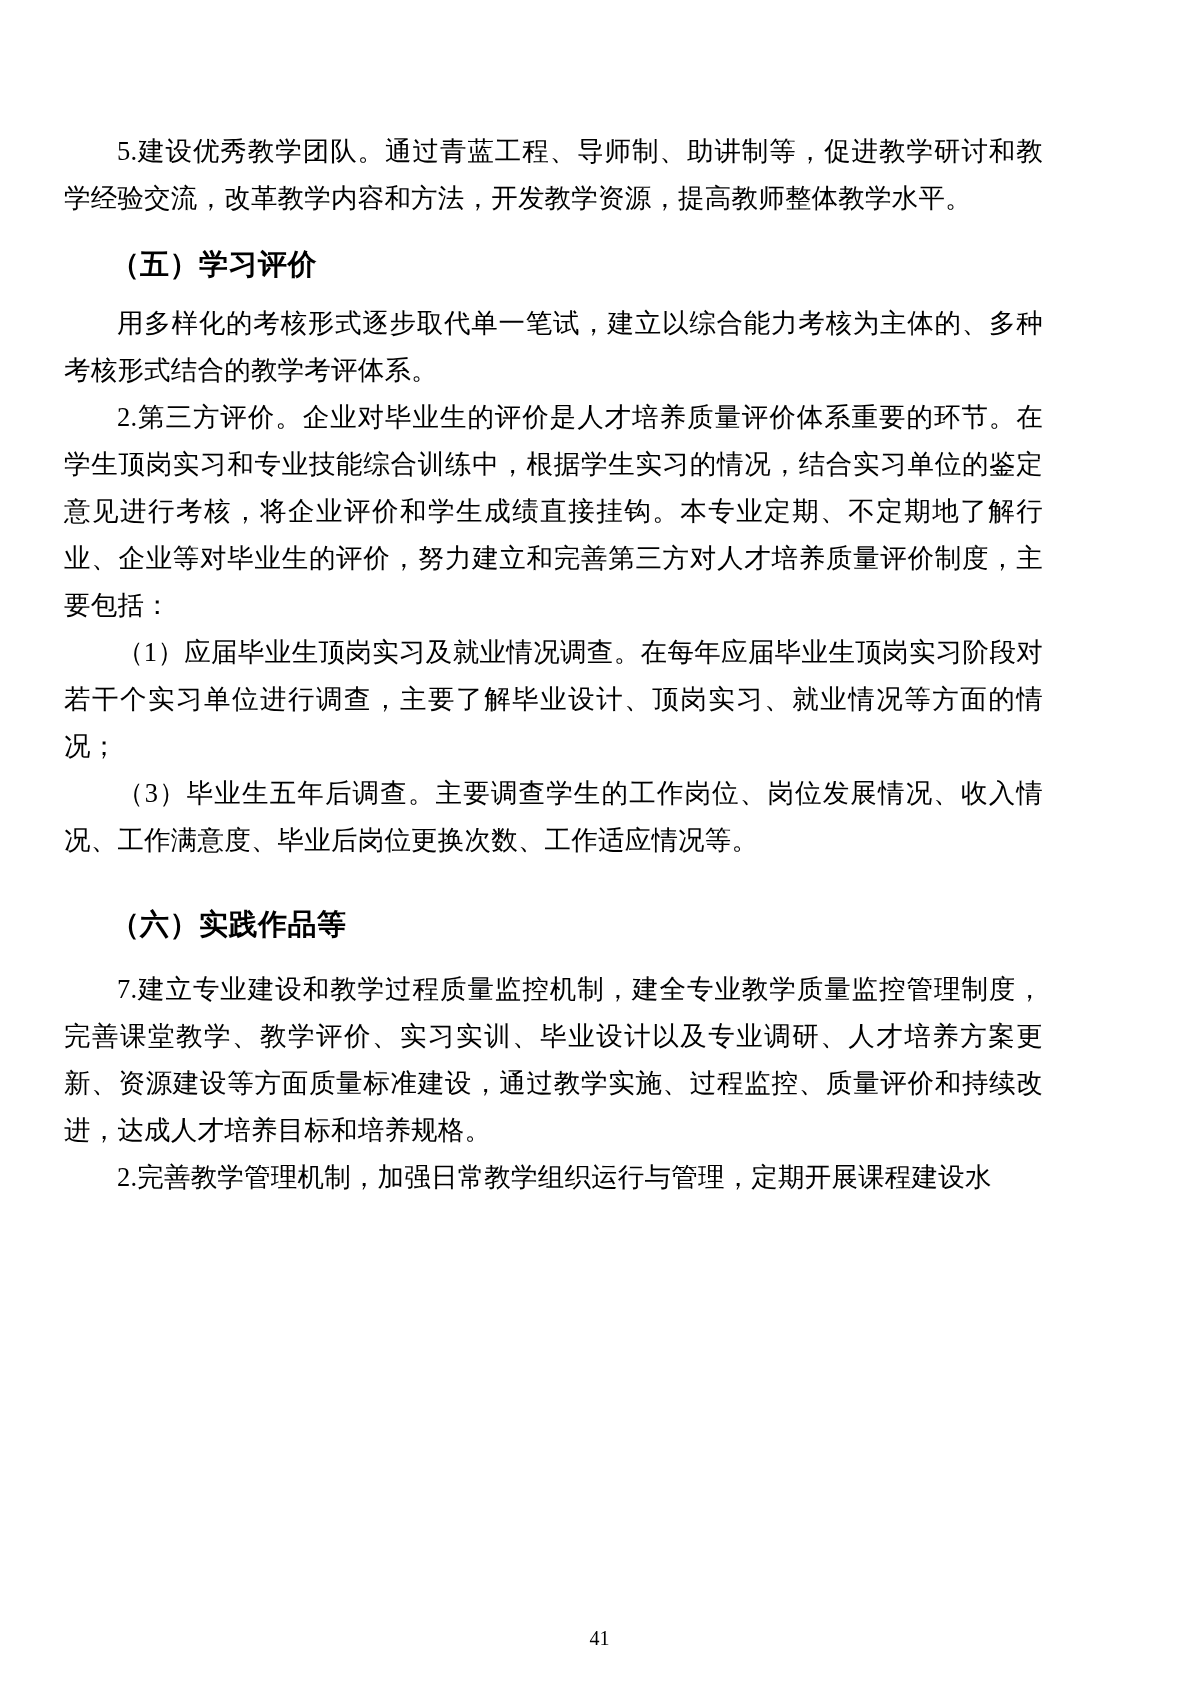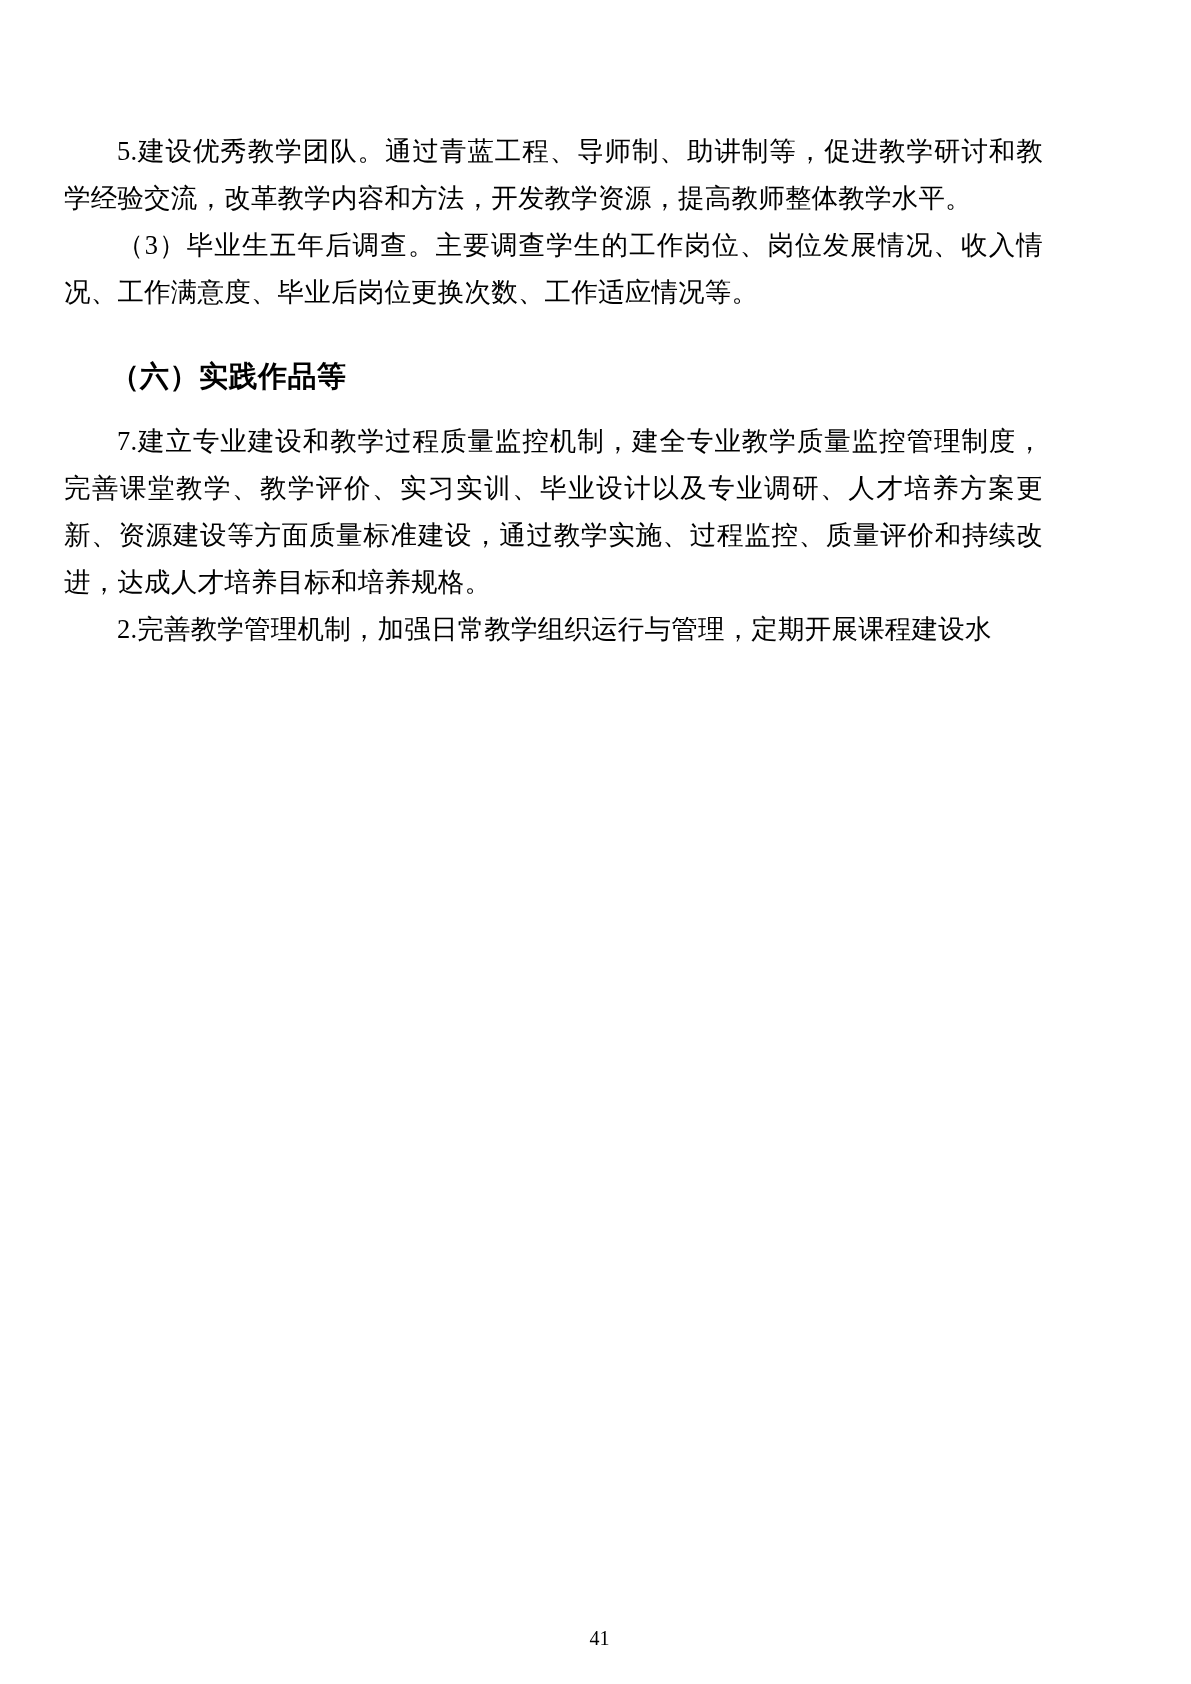--- a/index.html
+++ b/index.html
@@ -55,24 +55,28 @@
   }
 </style>
 </head>
 <body>
 
 <div class="page">
   <div class="doc-body">
 
     <p class="para">5.建设优秀教学团队。通过青蓝工程、导师制、助讲制等，促进教学研讨和教学经验交流，改革教学内容和方法，开发教学资源，提高教师整体教学水平。</p>
 
+    <h2 class="section-heading">（五）学习评价</h2>
+
+    <p class="para">用多样化的考核形式逐步取代单一笔试，建立以综合能力考核为主体的、多种考核形式结合的教学考评体系。</p>
 
 
+    <p class="para">2.第三方评价。企业对毕业生的评价是人才培养质量评价体系重要的环节。在学生顶岗实习和专业技能综合训练中，根据学生实习的情况，结合实习单位的鉴定意见进行考核，将企业评价和学生成绩直接挂钩。本专业定期、不定期地了解行业、企业等对毕业生的评价，努力建立和完善第三方对人才培养质量评价制度，主要包括：</p>
 
-
+    <p class="para">（1）应届毕业生顶岗实习及就业情况调查。在每年应届毕业生顶岗实习阶段对若干个实习单位进行调查，主要了解毕业设计、顶岗实习、就业情况等方面的情况；</p>
 
 
     <p class="para">（3）毕业生五年后调查。主要调查学生的工作岗位、岗位发展情况、收入情况、工作满意度、毕业后岗位更换次数、工作适应情况等。</p>
 
     <div class="gap-medium"></div>
 
     <h2 class="section-heading">（六）实践作品等</h2>
 
     <div class="gap-small"></div>
 

